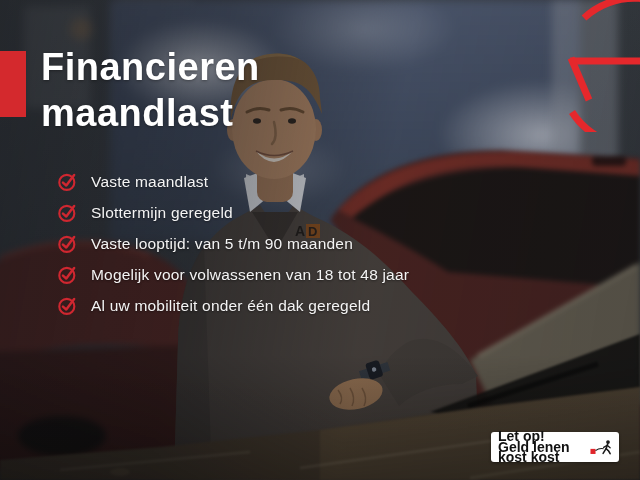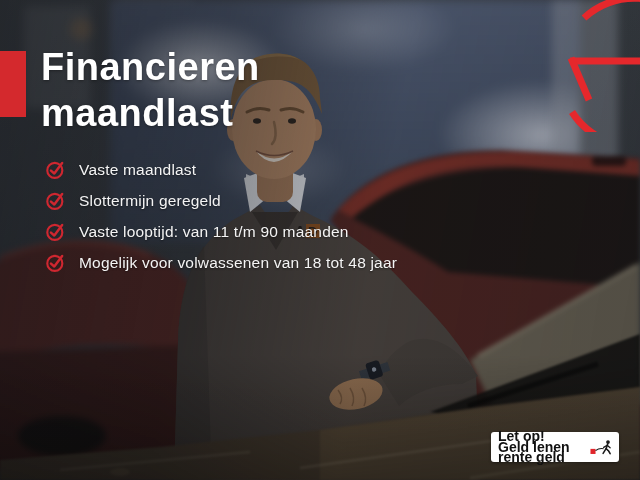--- a/index.html
+++ b/index.html
@@ -33,21 +33,21 @@
                rgba(14,16,20,.18) 58%, rgba(14,16,20,.30) 100%);
   }
   .vignette{position:absolute;inset:0;pointer-events:none;
     background:linear-gradient(0deg, rgba(0,0,0,.38) 0%, rgba(0,0,0,0) 26%);}
   
   .red-block{position:absolute;left:0;top:51px;width:26px;height:66px;background:#d4292d;}
   .title{
     position:absolute;left:41px;top:44px;color:#ffffff;font-size:38px;line-height:46px;
     font-weight:600;letter-spacing:.5px;text-shadow:0 1px 3px rgba(0,0,0,.35);
   }
-  .feature-list{position:absolute;left:45px;top:154px;margin:0;padding:0;list-style:none;}
+  .feature-list{position:absolute;left:45px;top:154px;margin:12px;padding:0;list-style:none;}
   .feature-list li{display:flex;align-items:center;height:31px;gap:13px;}
   .feature-list .check{flex:0 0 21px;width:21px;height:21px;}
   .feature-list .label{
     color:#f4f4f4;font-size:15.5px;letter-spacing:.2px;white-space:nowrap;
     text-shadow:0 1px 2px rgba(0,0,0,.45);
   }
   
   .brand-logo{position:absolute;right:0;top:0;}
   
   .warning-badge{
@@ -169,35 +169,42 @@
           <circle cx="11.2" cy="13" r="8.6" fill="none" stroke="#cf2730" stroke-width="2.4"></circle>
           <path d="M6.8 13.2 L10.6 16.6 L19.6 4.6" fill="none" stroke="#cf2730" stroke-width="2.8" stroke-linecap="round" stroke-linejoin="round"></path>
         </svg>
       <span class="label">Slottermijn geregeld</span>
     </li>
     <li>
       <svg class="check" viewBox="0 0 24 24">
           <circle cx="11.2" cy="13" r="8.6" fill="none" stroke="#cf2730" stroke-width="2.4"></circle>
           <path d="M6.8 13.2 L10.6 16.6 L19.6 4.6" fill="none" stroke="#cf2730" stroke-width="2.8" stroke-linecap="round" stroke-linejoin="round"></path>
         </svg>
-      <span class="label">Vaste looptijd: van 11 t/m 90 maanden</span>
+      <span class="label">Vaste looptijd: van 5 t/m 90 maanden</span>
     </li>
     <li>
       <svg class="check" viewBox="0 0 24 24">
           <circle cx="11.2" cy="13" r="8.6" fill="none" stroke="#cf2730" stroke-width="2.4"></circle>
           <path d="M6.8 13.2 L10.6 16.6 L19.6 4.6" fill="none" stroke="#cf2730" stroke-width="2.8" stroke-linecap="round" stroke-linejoin="round"></path>
         </svg>
       <span class="label">Mogelijk voor volwassenen van 18 tot 48 jaar</span>
+    </li>
+    <li>
+      <svg class="check" viewBox="0 0 24 24">
+          <circle cx="11.2" cy="13" r="8.6" fill="none" stroke="#cf2730" stroke-width="2.4"></circle>
+          <path d="M6.8 13.2 L10.6 16.6 L19.6 4.6" fill="none" stroke="#cf2730" stroke-width="2.8" stroke-linecap="round" stroke-linejoin="round"></path>
+        </svg>
+      <span class="label">Al uw mobiliteit onder één dak geregeld</span>
     </li>
   </ul>
 
   <div class="warning-badge">
     <div class="txt">
       <div>Let op!</div>
-      <div>Geld lenen rente geld</div>
+      <div>Geld lenen kost kost</div>
     </div>
     <svg width="24" height="17" viewBox="0 0 26 17">
       <rect x="0.5" y="10" width="5.5" height="5.5" fill="#e0252b"></rect>
       <path d="M6 12 C 9 9.5 12 9.2 14.8 9.8" stroke="#1a1a1a" stroke-width="1.1" fill="none"></path>
       <circle cx="19.5" cy="2.6" r="2" fill="#1a1a1a"></circle>
       <path d="M19.2 4.6 L17.4 9.8" stroke="#1a1a1a" stroke-width="1.7" stroke-linecap="round"></path>
       <path d="M18.6 6 L14.8 8.4 M18.6 6 L21.8 8.8" stroke="#1a1a1a" stroke-width="1.4" stroke-linecap="round"></path>
       <path d="M17.4 9.8 L14.2 14.8 M17.4 9.8 L20.2 12.2 L21.8 15.2" stroke="#1a1a1a" stroke-width="1.7" stroke-linecap="round"></path>
     </svg>
   </div>

